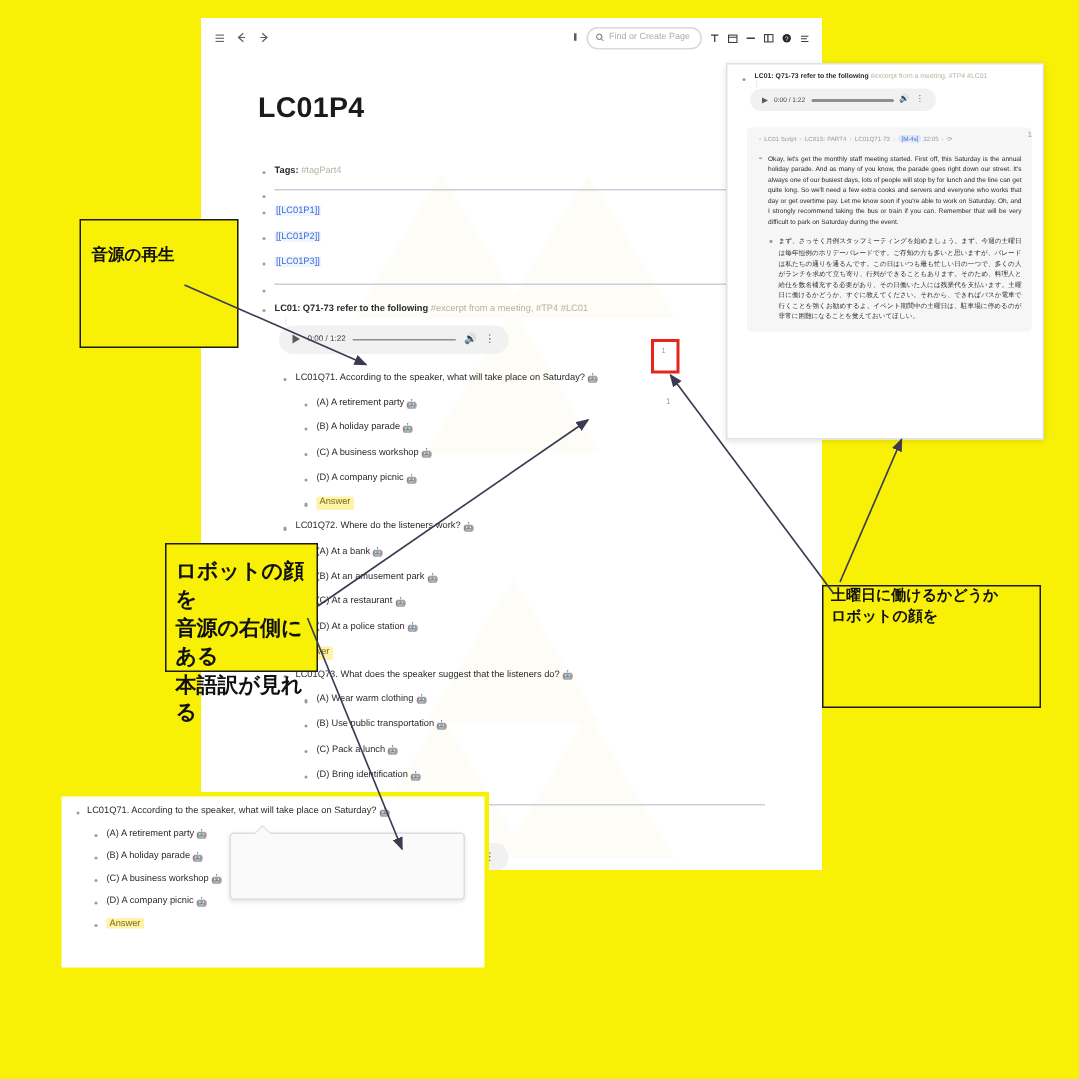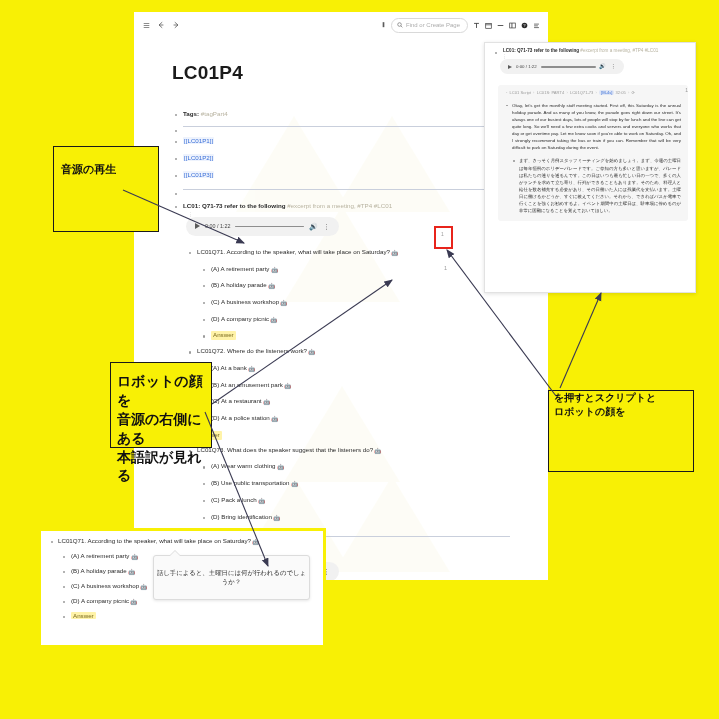--- a/index.html
+++ b/index.html
@@ -504,39 +504,38 @@
       </div>
       <div class="bl-opt">
         <span class="ans">Answer</span>
       </div>
     </div>
   </div>
 
   <div class="tooltip">
     <span class="arrow-b"></span>
     <span class="arrow"></span>
-    <span class="txt">話し手によると、土曜日には何が行われるのでしょうか？</span>
   </div>
 
   <div class="red-rect">
     <span class="one">1</span>
   </div>
 
   <div class="note" id="note-audio">
     <span class="nt">音源の再生</span>
   </div>
 
   <div class="note" id="note-robot">
     <span class="nt">ロボットの顔を</span>
     <span class="nt" style="padding-top:0">音源の右側にある</span>
     <span class="nt" style="padding-top:0">本語訳が見れる</span>
   </div>
 
   <div class="note" id="note-script">
-    <span class="nt" style="padding-top:0">を押すとスクリプトと</span>
+    <span class="nt" style="padding-top:0">土曜日に働けるかどうか</span>
     <span class="nt" style="padding-top:0">ロボットの顔を</span>
   </div>
 
   <svg class="arrows" width="719" height="719">
     <defs>
       <marker id="ah" markerWidth="9" markerHeight="9" refX="7" refY="3.2" orient="auto">
         <path d="M0,0 L8,3.2 L0,6.4 z" fill="#3a3a52"></path>
       </marker>
     </defs>
 

